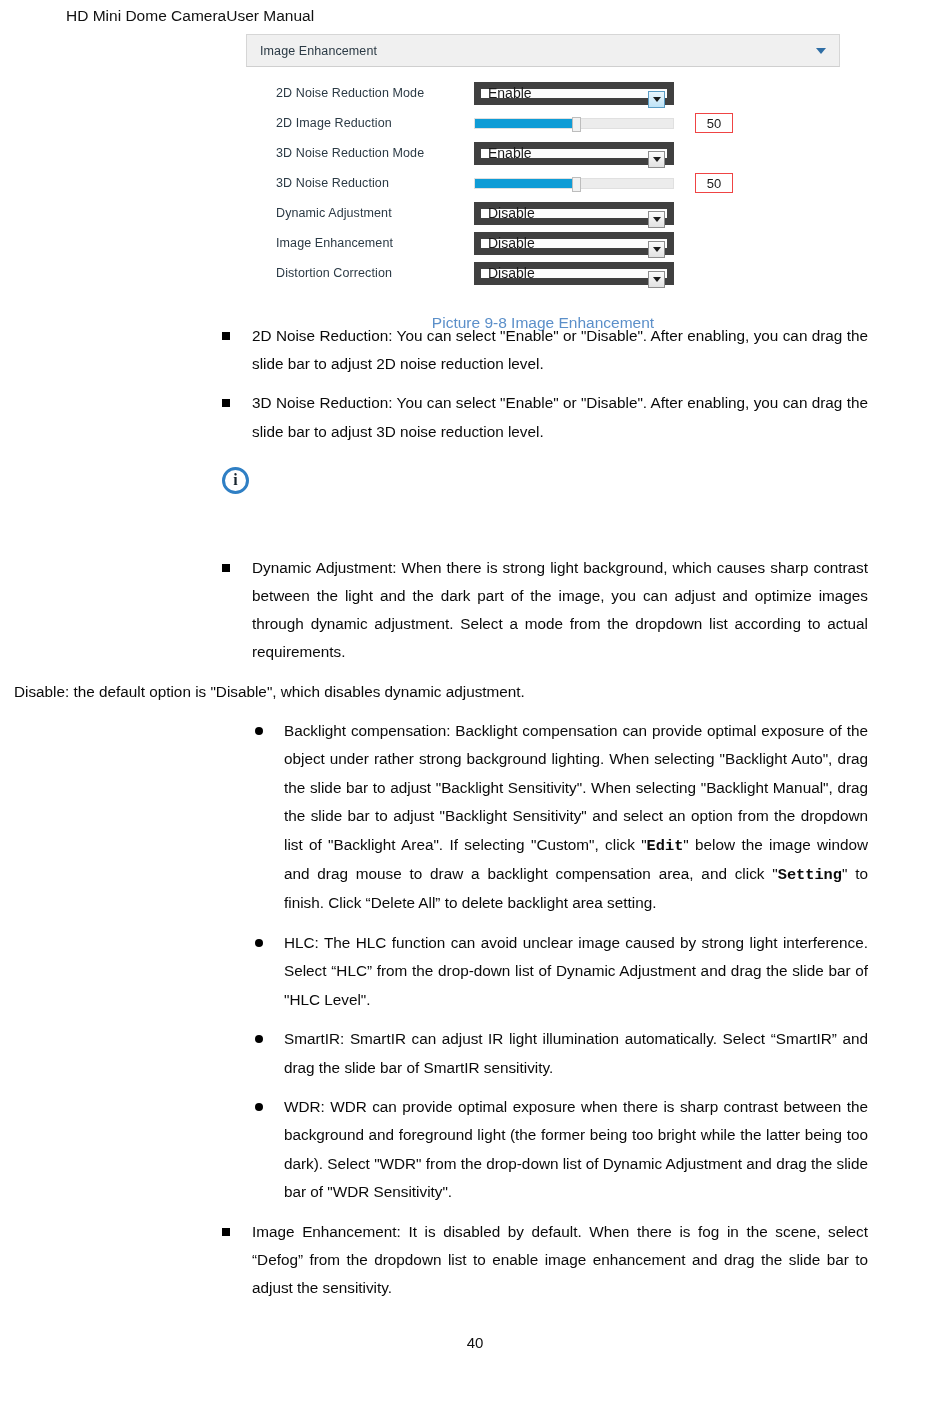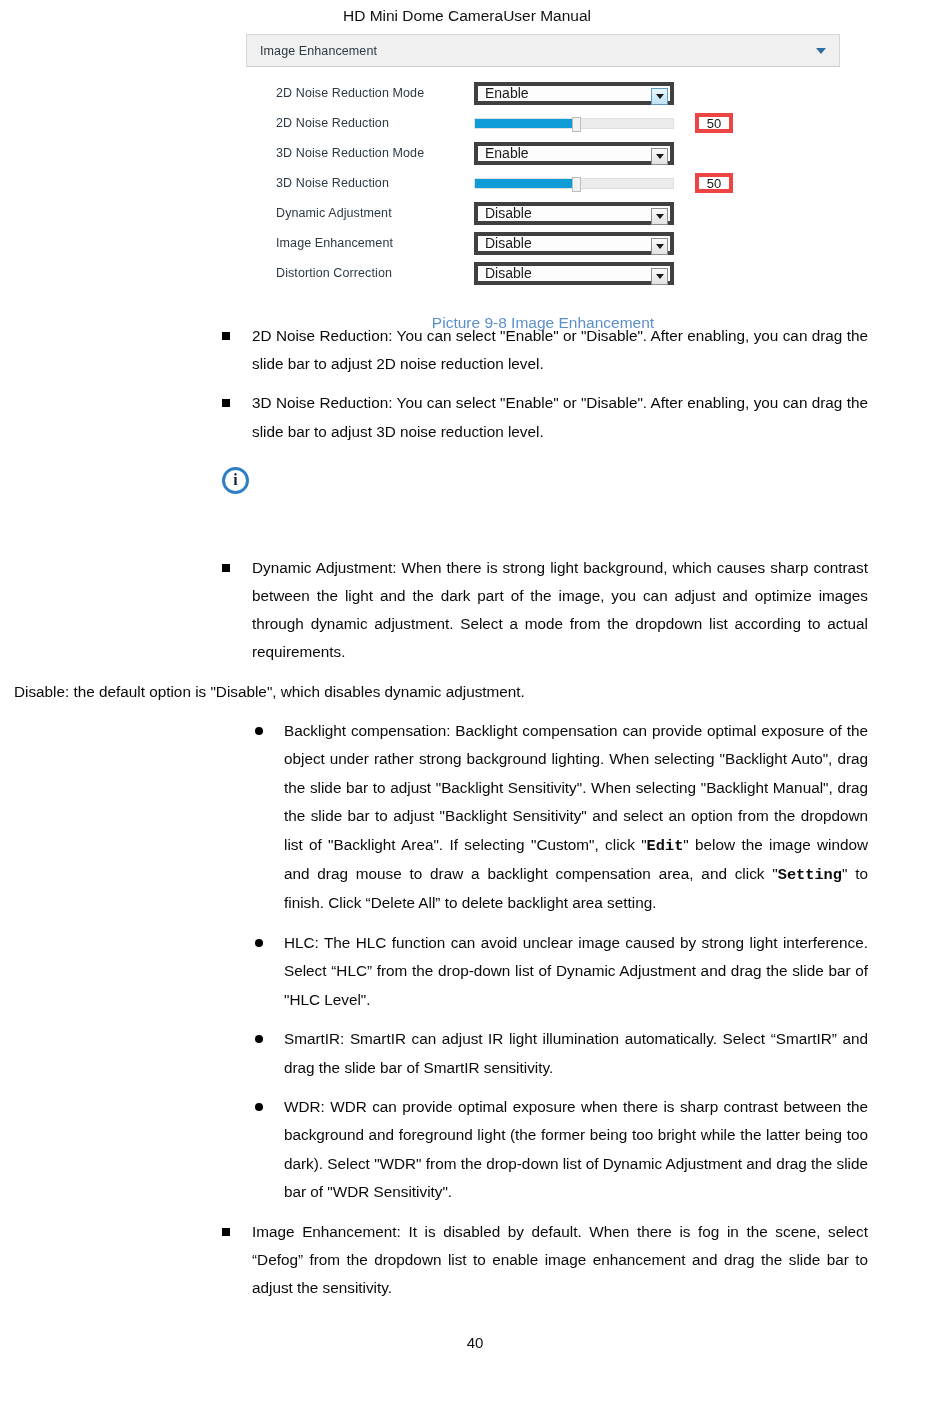--- a/index.html
+++ b/index.html
@@ -17,21 +17,21 @@
   }
 
   
   .running-head {
     position: absolute;
     top: 5px;
     left: 66px;
     right: 82px;
     height: 22px;
     display: flex;
-    justify-content: center;
+    justify-content: flex-start;
     align-items: center;
     font-size: 15.5px;
     color: #111;
   }
 
   
   .figure {
     position: absolute;
     top: 34px;
     left: 246px;
@@ -86,21 +86,21 @@
     display: flex;
     align-items: center;
   }
 
   
   .select {
     position: relative;
     width: 200px;
     height: 23px;
     background: #fdfdfd;
-    border: 4px solid #404040;
+    border: 7px solid #404040;
     box-sizing: border-box;
     display: flex;
     align-items: center;
   }
   .select-value {
     font-size: 14px;
     color: #1a1a1a;
     margin-left: 7px;
     line-height: 1;
   }
@@ -149,21 +149,21 @@
     height: 15px;
     background: #f2f2f2;
     border: 1px solid #bdbdbd;
     box-sizing: border-box;
     transform: translateX(-4px);
   }
   .value-box {
     width: 38px;
     height: 20px;
     margin-left: 21px;
-    border: 4px solid #ef4444;
+    border: 1px solid #ef4444;
     background: #ffffff;
     box-sizing: border-box;
     display: flex;
     align-items: center;
     justify-content: center;
     font-size: 13px;
     color: #1a1a1a;
   }
 
   .figure-caption {
@@ -289,21 +289,21 @@
         <div class="select">
           <span class="select-value">Enable</span>
           <span class="select-btn focused">
             <span class="caret"></span>
           </span>
         </div>
       </div>
     </div>
 
     <div class="row">
-      <div class="row-label">2D Noise Reduction</div>
+      <div class="row-label">2D Image Reduction</div>
       <div class="row-control">
         <div class="slider">
           <div class="slider-fill" style="width:51%"></div>
           <div class="slider-handle" style="left:51%"></div>
         </div>
         <div class="value-box">50</div>
       </div>
     </div>
 
     <div class="row">

